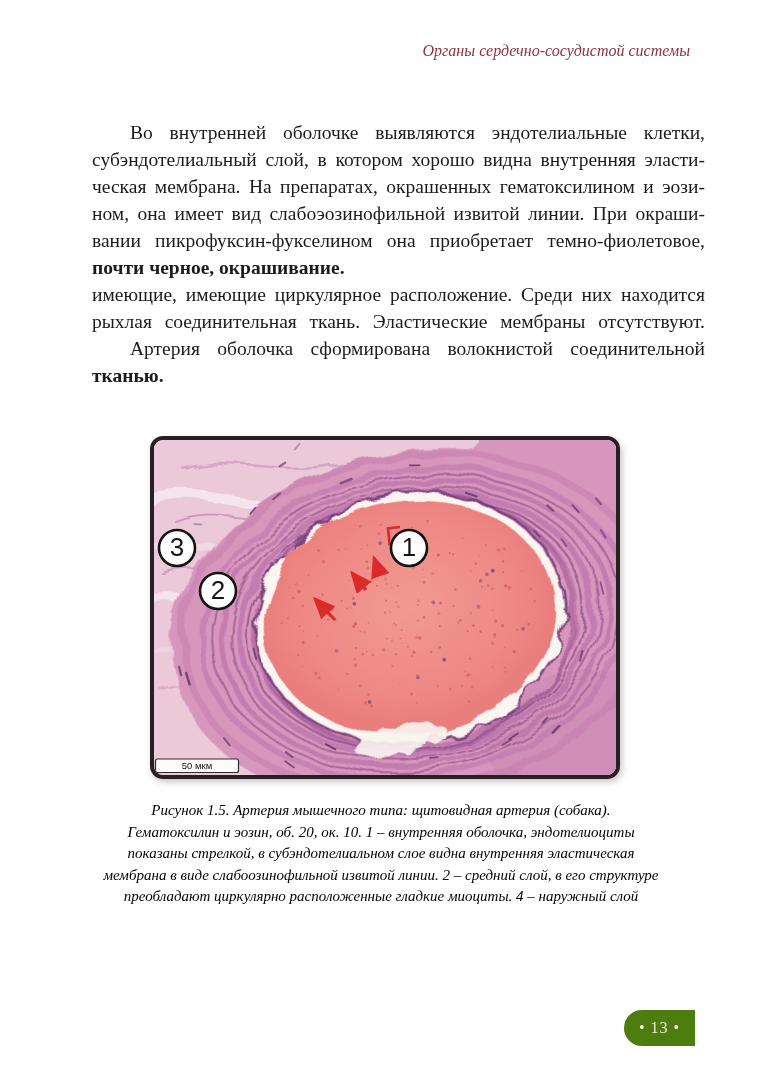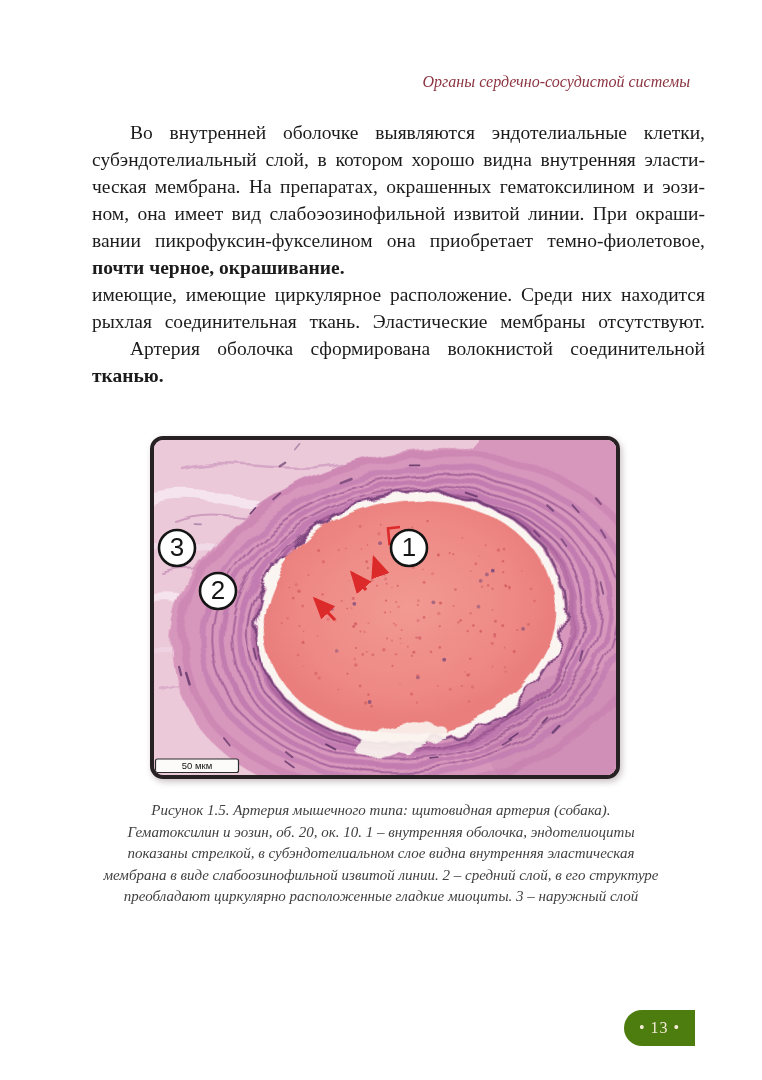--- a/index.html
+++ b/index.html
@@ -1,29 +1,29 @@
 <!DOCTYPE html>
 <html><head>
 <meta charset="utf-8">
 <style>
   html,body{margin:0;padding:0;background:#fff;}
   .page{position:relative;width:762px;height:1080px;background:#ffffff;overflow:hidden;
         font-family:"Liberation Serif",serif;color:#1b1b1b;}
   .running-head{position:absolute;top:42px;left:0;right:72px;text-align:right;
-        font-style:italic;font-size:16px;color:#8c3340;margin-top:31px;}
+        font-style:italic;font-size:16px;color:#8c3340;}
   .bodytext{position:absolute;left:92px;top:119px;width:613px;font-size:19.5px;line-height:27px;}
   .tline{text-align:justify;text-align-last:justify;white-space:normal;}
   .tline.first{text-indent:38px;}
   .tline.plast{text-align-last:left;font-weight:bold;}
   .photo{position:absolute;left:150px;top:436px;width:462px;height:335px;
         border:4px solid #272124;border-radius:13px;overflow:hidden;background:#ecc9d9;
         box-shadow:2px 3px 6px rgba(110,80,90,.35);}
   .photo svg{display:block;}
   .caption{position:absolute;left:40px;top:800px;width:682px;text-align:center;
-        font-style:italic;font-size:15px;line-height:21.5px;color:#404040;}
+        font-style:italic;font-size:15px;line-height:21.5px;color:#000000;}
   .capline{white-space:nowrap;}
   .badge{position:absolute;left:624px;top:1010px;width:71px;height:36px;background:#4d7c0f;
         border-radius:18px 0 0 18px;color:#f3ead9;font-size:16px;letter-spacing:1px;
         display:flex;align-items:center;justify-content:center;}
   .figlabel{font-family:"Liberation Sans",sans-serif;font-size:26px;fill:#151515;}
   .scaletext{font-family:"Liberation Sans",sans-serif;font-size:9.5px;fill:#111;}
 </style>
 </head>
 <body>
 
@@ -342,18 +342,18 @@
         <text class="scaletext" x="43" y="329" text-anchor="middle">50 мкм</text>
       </g>
     </svg>
   </div>
 
   <div class="caption">
     <div class="capline">Рисунок 1.5. Артерия мышечного типа: щитовидная артерия (собака).</div>
     <div class="capline">Гематоксилин и эозин, об. 20, ок. 10. 1 – внутренняя оболочка, эндотелиоциты</div>
     <div class="capline">показаны стрелкой, в субэндотелиальном слое видна внутренняя эластическая</div>
     <div class="capline">мембрана в виде слабоозинофильной извитой линии. 2 – средний слой, в его структуре</div>
-    <div class="capline">преобладают циркулярно расположенные гладкие миоциты. 3 – наружный слой</div>
+    <div class="capline">преобладают циркулярно расположенные гладкие миоциты. 4 – наружный слой</div>
   </div>
 
   <div class="badge">• 13 •</div>
 
 </div>
 
 </body></html>

